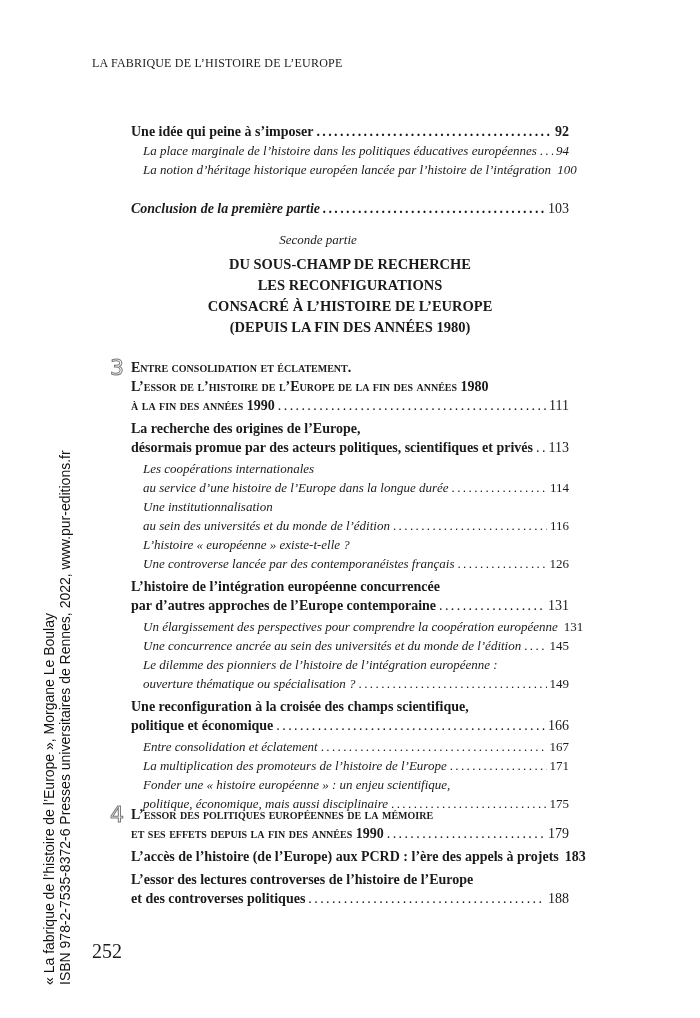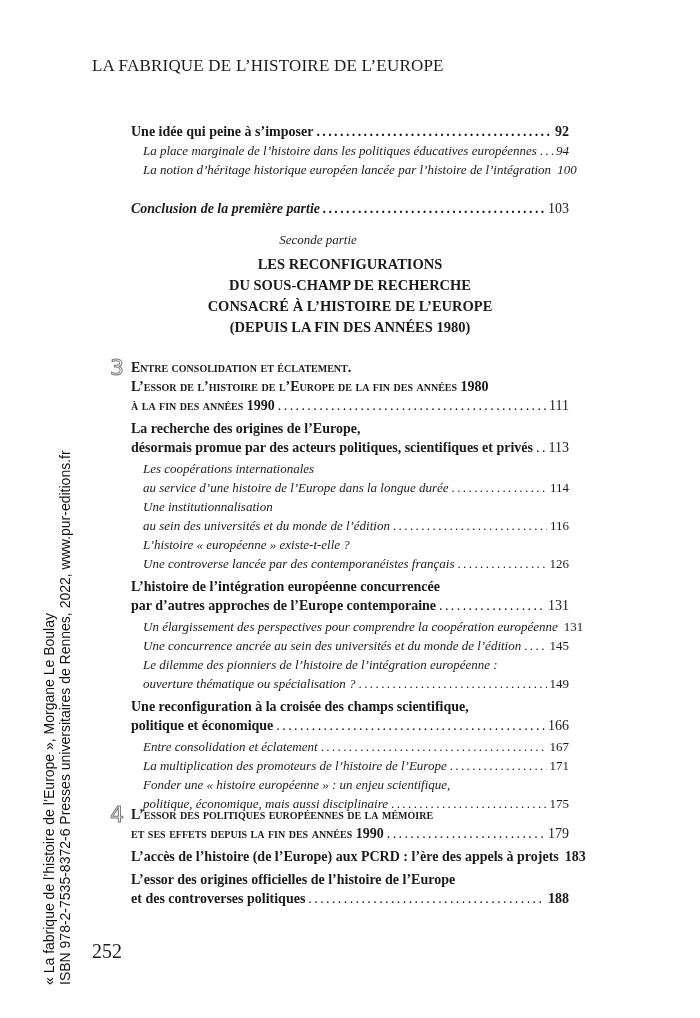--- a/index.html
+++ b/index.html
@@ -1,18 +1,18 @@
 <!DOCTYPE html>
 <html><head>
 <meta charset="utf-8">
 <style>
   html,body{margin:0;padding:0;background:#fff;}
   body{width:700px;height:1018px;position:relative;overflow:hidden;
        font-family:"Liberation Serif","DejaVu Serif",serif;color:#1a1a1a;}
-  .running-head{position:absolute;left:92px;top:56px;font-size:17px;letter-spacing:0.2px;}
+  .running-head{position:absolute;left:92px;top:56px;font-size:12px;letter-spacing:0.2px;}
   .toc{position:absolute;left:131px;width:438px;}
   .row{display:flex;align-items:baseline;font-size:14px;line-height:19px;}
   .row .t{white-space:nowrap;}
   .row .dots{flex:1;overflow:hidden;white-space:nowrap;margin:0 3px;letter-spacing:2.4px;}
   .row .dots::after{content:"......................................................................................................................................................";}
   .row .p{white-space:nowrap;}
   .line{font-size:14px;line-height:19px;white-space:nowrap;}
   .b{font-weight:bold;}
   .i{font-style:italic;}
   .sub{padding-left:12px;}
@@ -54,22 +54,22 @@
   <div style="height:20px"></div>
   <div class="row b i">
     <span class="t">Conclusion de la première partie</span>
       <span class="dots"></span>
       <span class="p" style="font-weight:normal;font-style:normal">103</span>
   </div>
 </div>
 
 <div class="part-label">Seconde partie</div>
 <div class="part-title">
+  <div>DU SOUS-CHAMP DE RECHERCHE</div>
   <div>LES RECONFIGURATIONS</div>
-  <div>DU SOUS-CHAMP DE RECHERCHE</div>
   <div>CONSACRÉ À L’HISTOIRE DE L’EUROPE</div>
   <div>(DEPUIS LA FIN DES ANNÉES 1980)</div>
 </div>
 
 <div class="chapnum" style="left:110px;top:357px;">3</div>
 <div class="toc" style="top:358px;">
   <div class="line sc">Entre consolidation et éclatement.</div>
   <div class="line sc">L’essor de l’histoire de l’Europe de la fin des années 1980</div>
   <div class="row sc">
     <span class="t">à la fin des années 1990</span>
@@ -166,25 +166,25 @@
       <span class="dots" style="font-weight:normal"></span>
       <span class="p" style="font-weight:normal">179</span>
   </div>
   <div class="gap"></div>
   <div class="row b">
     <span class="t">L’accès de l’histoire (de l’Europe) aux PCRD : l’ère des appels à projets</span>
       <span class="dots" style="font-weight:normal"></span>
       <span class="p" style="font-weight:bold">183</span>
   </div>
   <div class="gap"></div>
-  <div class="line b">L’essor des origines officielles de l’histoire de l’Europe</div>
+  <div class="line b">L’essor des lectures controverses de l’histoire de l’Europe</div>
   <div class="row b">
     <span class="t">et des controverses politiques</span>
       <span class="dots" style="font-weight:normal"></span>
-      <span class="p" style="font-weight:bold">188</span>
+      <span class="p" style="font-weight:normal">188</span>
   </div>
 </div>
 
 <div class="side">
   <div class="v" style="left:41px;top:985px;">« La fabrique de l’histoire de l’Europe », Morgane Le Boulay</div>
   <div class="v" style="left:57px;top:985px;">ISBN 978-2-7535-8372-6 Presses universitaires de Rennes, 2022, www.pur-editions.fr</div>
 </div>
 
 <div class="folio">252</div>
 

